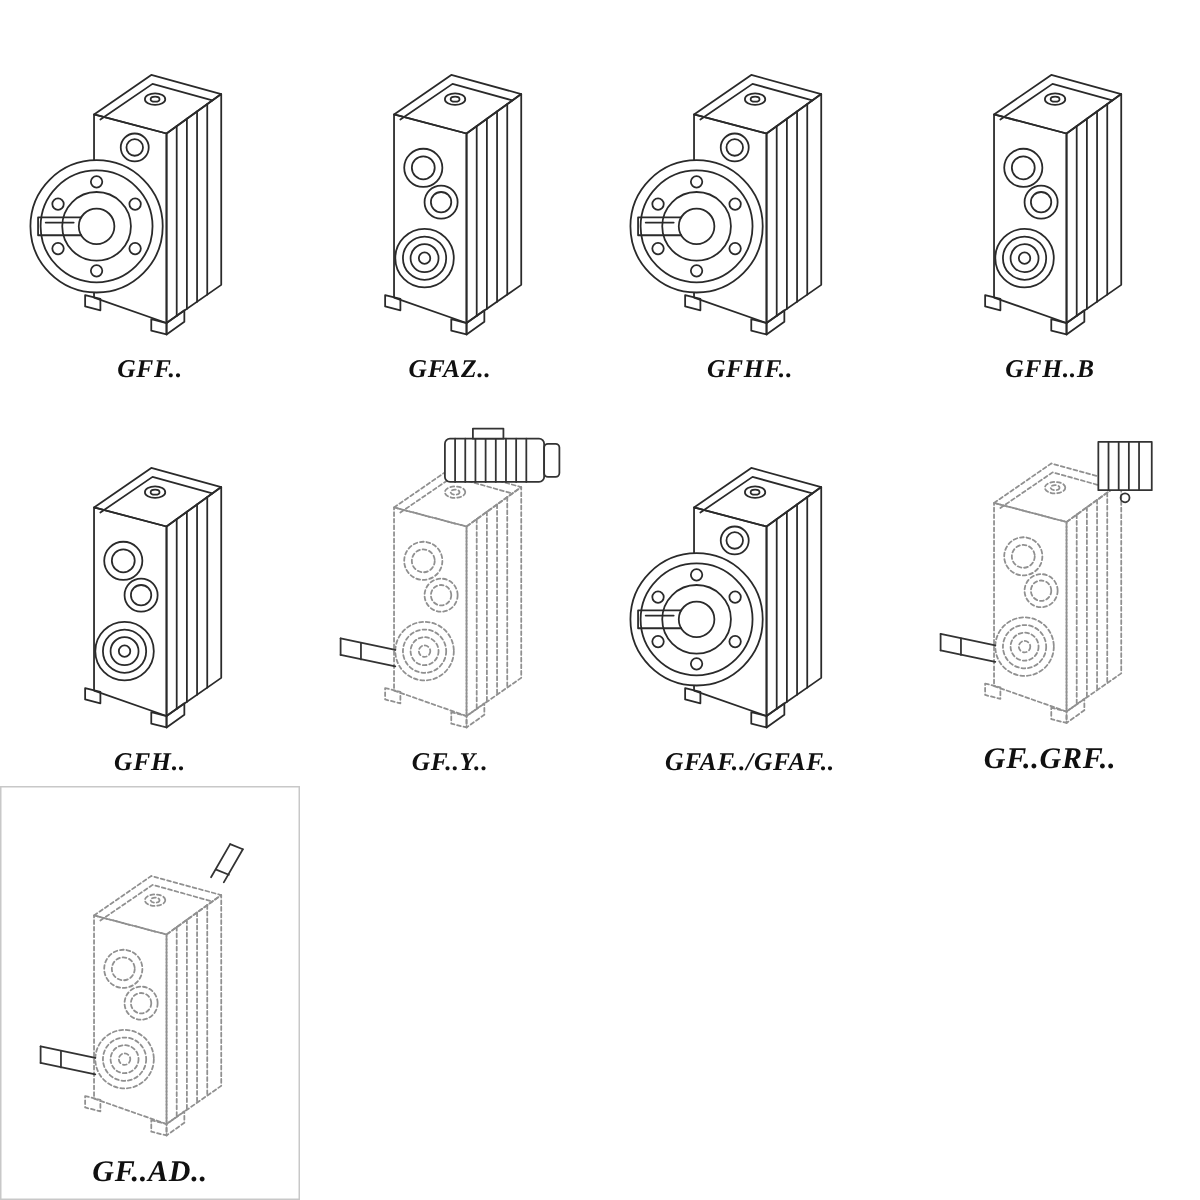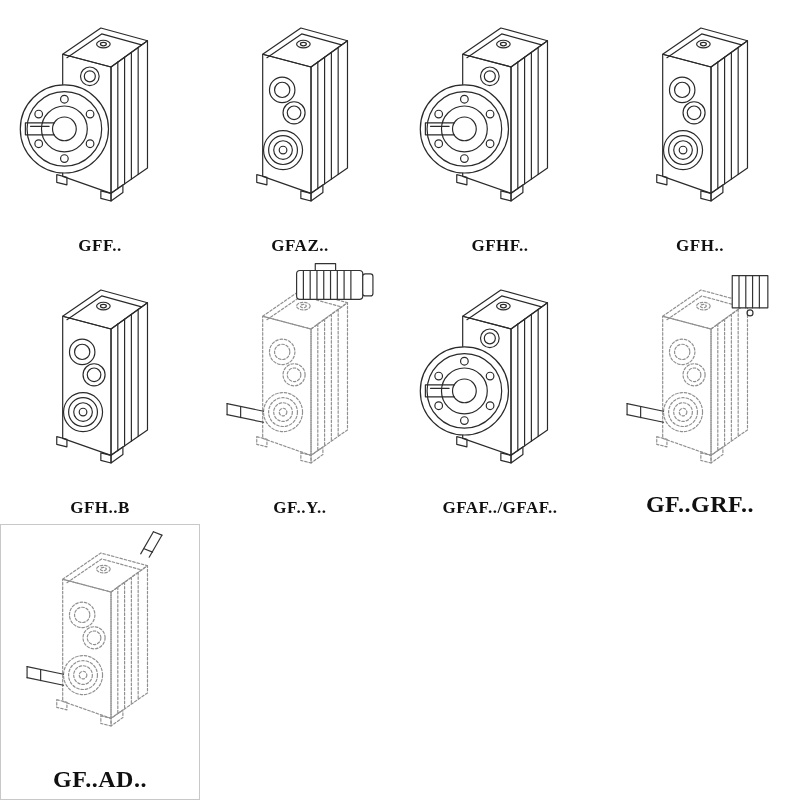--- a/index.html
+++ b/index.html
@@ -11,29 +11,29 @@
   }
   html,body{margin:0;padding:0;background:#fff;}
   .page{
     width:800px;height:800px;background:#fff;overflow:hidden;
     font-family:"Liberation Serif", serif;
     display:grid;
     grid-template-columns:repeat(4,200px);
     grid-template-rows:262px 262px 276px;
   }
   .cell{
-    display:flex;flex-direction:column;align-items:center;justify-content:space-between;
-    padding-bottom:6px;box-sizing:border-box;
+    display:flex;flex-direction:column;align-items:center;justify-content:flex-end;
+    padding-bottom:6px;box-sizing:border-box;font-style:italic;
   }
   .cell svg.drawing{height:212px;width:176px;flex:0 0 auto;}
   .label{
     font-weight:700;font-size:17px;letter-spacing:.5px;color:var(--label);
     text-align:center;white-space:nowrap;margin-top:2px;
   }
-  .label.big{font-size:24px;}
+  .label.big{font-size:20px;}
   .cell.boxed{border:1px solid var(--box-border);}
   .defs-holder{position:absolute;width:0;height:0;overflow:hidden;}
   
   .ln-solid{stroke:var(--line);}
   .ln-dashed{stroke:var(--dashed-line);stroke-dasharray:3 2.2;}
   .ln-acc{stroke:var(--accessory-line);}
   .st{fill:none;stroke-width:1.4;stroke-linejoin:round;stroke-linecap:round;}
 </style>
 </head>
 <body>
@@ -164,30 +164,30 @@
     </svg>
     <div class="label">GFHF..</div>
   </div>
 
   <div class="cell">
     <svg class="drawing" viewBox="0 0 200 250">
       <use href="#housing" class="st ln-solid"></use>
       <use href="#feat-bores" class="st ln-solid"></use>
       <use href="#feat-output" class="st ln-solid"></use>
     </svg>
-    <div class="label">GFH..</div>
+    <div class="label">GFH..B</div>
   </div>
 
   <div class="cell">
     <svg class="drawing" viewBox="0 0 200 250">
       <use href="#housing" class="st ln-solid"></use>
       <use href="#feat-bores" class="st ln-solid"></use>
       <use href="#feat-output" class="st ln-solid"></use>
     </svg>
-    <div class="label">GFH..B</div>
+    <div class="label">GFH..</div>
   </div>
 
 
   <div class="cell">
     <svg class="drawing" viewBox="0 0 200 250">
       <use href="#housing" class="st ln-dashed"></use>
       <use href="#feat-bores" class="st ln-dashed"></use>
       <use href="#feat-output" class="st ln-dashed"></use>
       <use href="#feat-motor" class="st ln-acc"></use>
       <use href="#feat-shaft" class="st ln-acc"></use>

